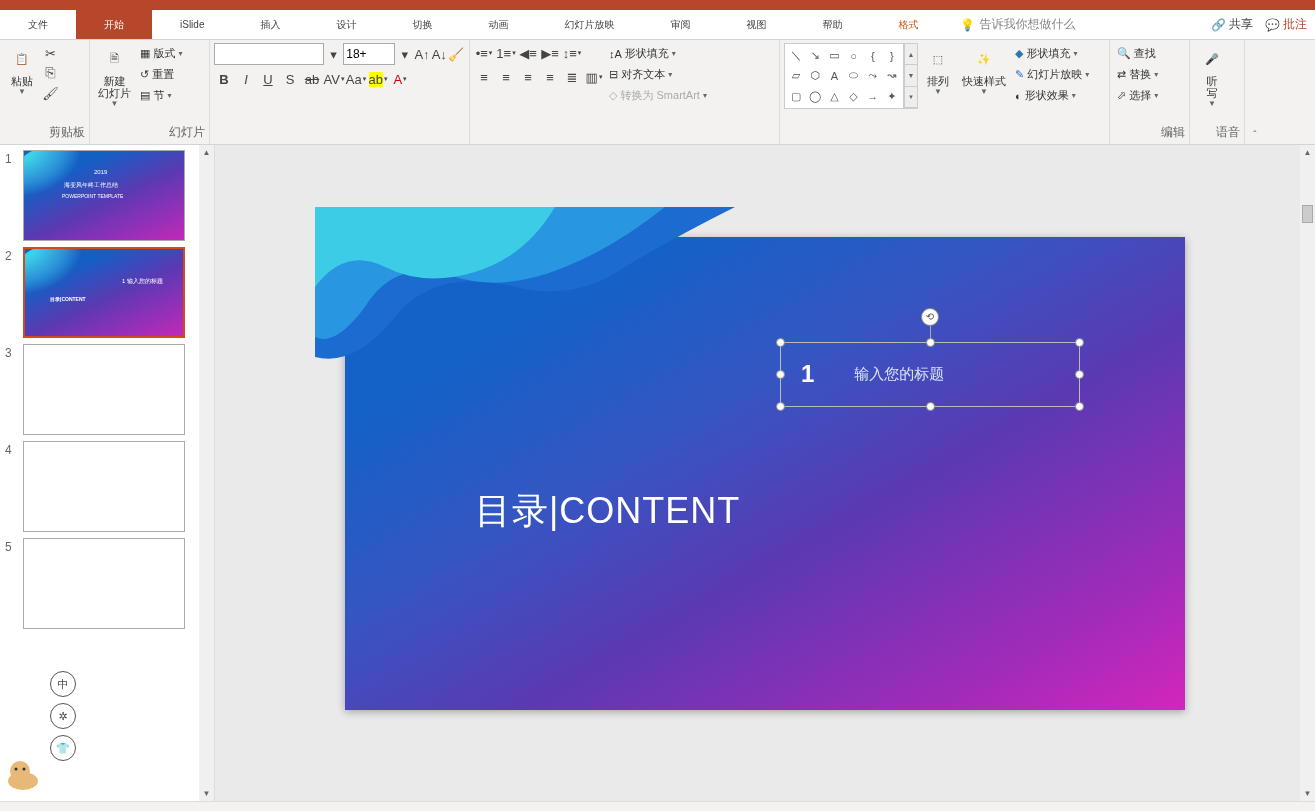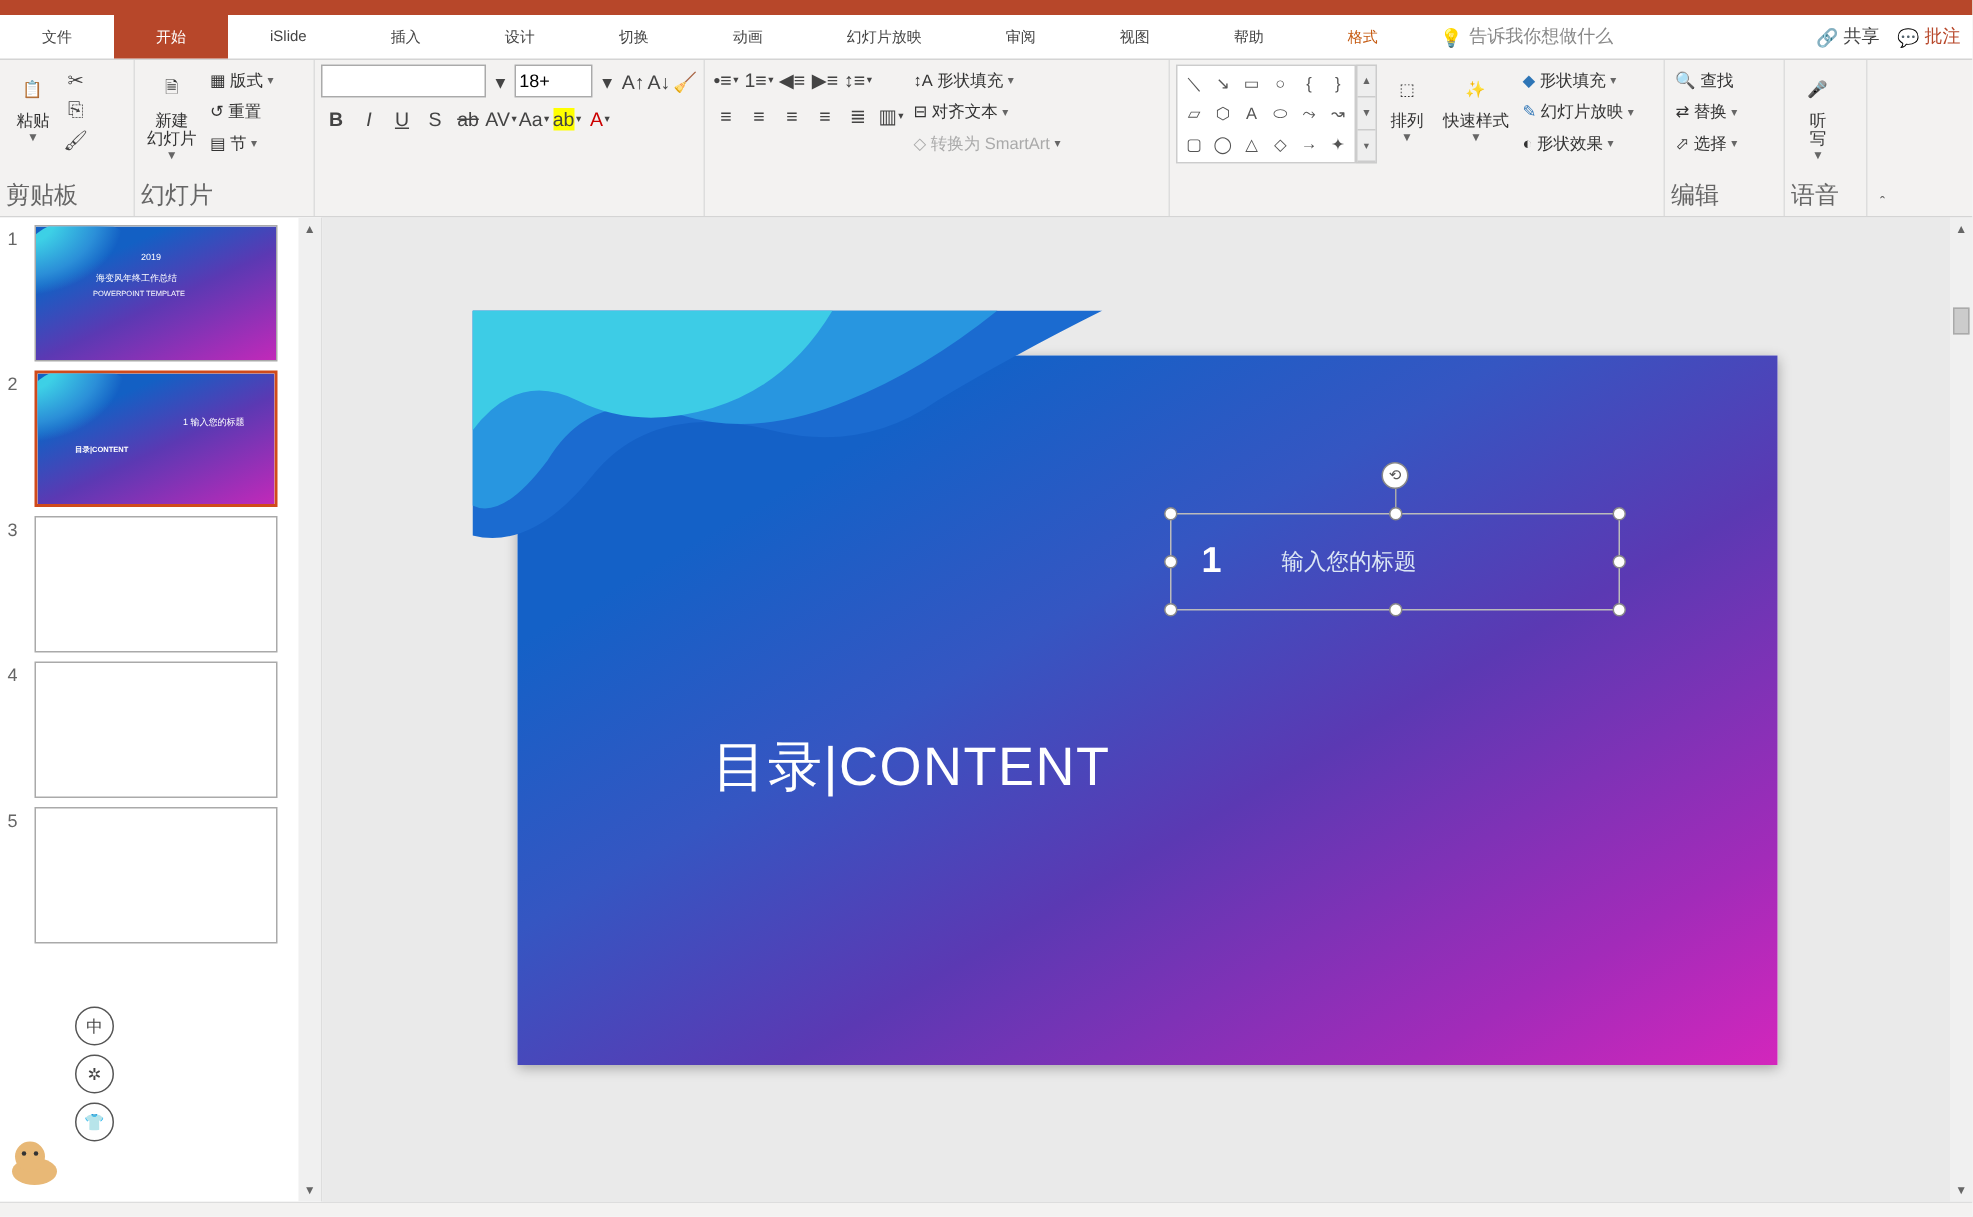--- a/index.html
+++ b/index.html
@@ -13,21 +13,21 @@
 .menu-item.orange { color: #c55a11; }
 .menu-spacer { flex: 1; }
 .menu-right { display: flex; align-items: center; padding-right: 8px; gap: 12px; }
 .menu-right-item { font-size: 12px; color: #444; display: flex; align-items: center; gap: 3px; cursor: pointer; }
 .comment-icon { color: #b7472a; }
 .tell-me { font-size: 12px; color: #888; margin-left: 14px; display: flex; align-items: center; gap: 4px; }
 
 .ribbon { height: 105px; background: #f3f2f1; display: flex; border-bottom: 1px solid #d4d4d4; }
 .ribbon-group { border-right: 1px solid #ddd; padding: 3px 4px 0; display: flex; flex-direction: column; }
 .ribbon-group-content { flex: 1; display: flex; align-items: flex-start; gap: 2px; }
-.ribbon-group-label { font-size: 16px; color: #666; text-align: left; padding: 3px 0; position: relative; }
+.ribbon-group-label { font-size: 12px; color: #666; text-align: right; padding: 3px 0; position: relative; }
 
 .big-btn { display: flex; flex-direction: column; align-items: center; font-size: 11px; color: #333; padding: 2px 4px; cursor: pointer; }
 .big-btn .icon-box { width: 28px; height: 28px; display: flex; align-items: center; justify-content: center; margin-bottom: 2px; }
 .big-btn .label { text-align: center; line-height: 12px; }
 .big-btn .arrow { font-size: 8px; color: #666; }
 
 .small-btn { display: flex; align-items: center; gap: 3px; font-size: 11px; color: #333; padding: 1px 3px; cursor: pointer; height: 21px; }
 .small-btn .arrow { font-size: 8px; color: #666; }
 .btn-col { display: flex; flex-direction: column; gap: 0px; }
 .btn-row { display: flex; gap: 2px; align-items: center; }

